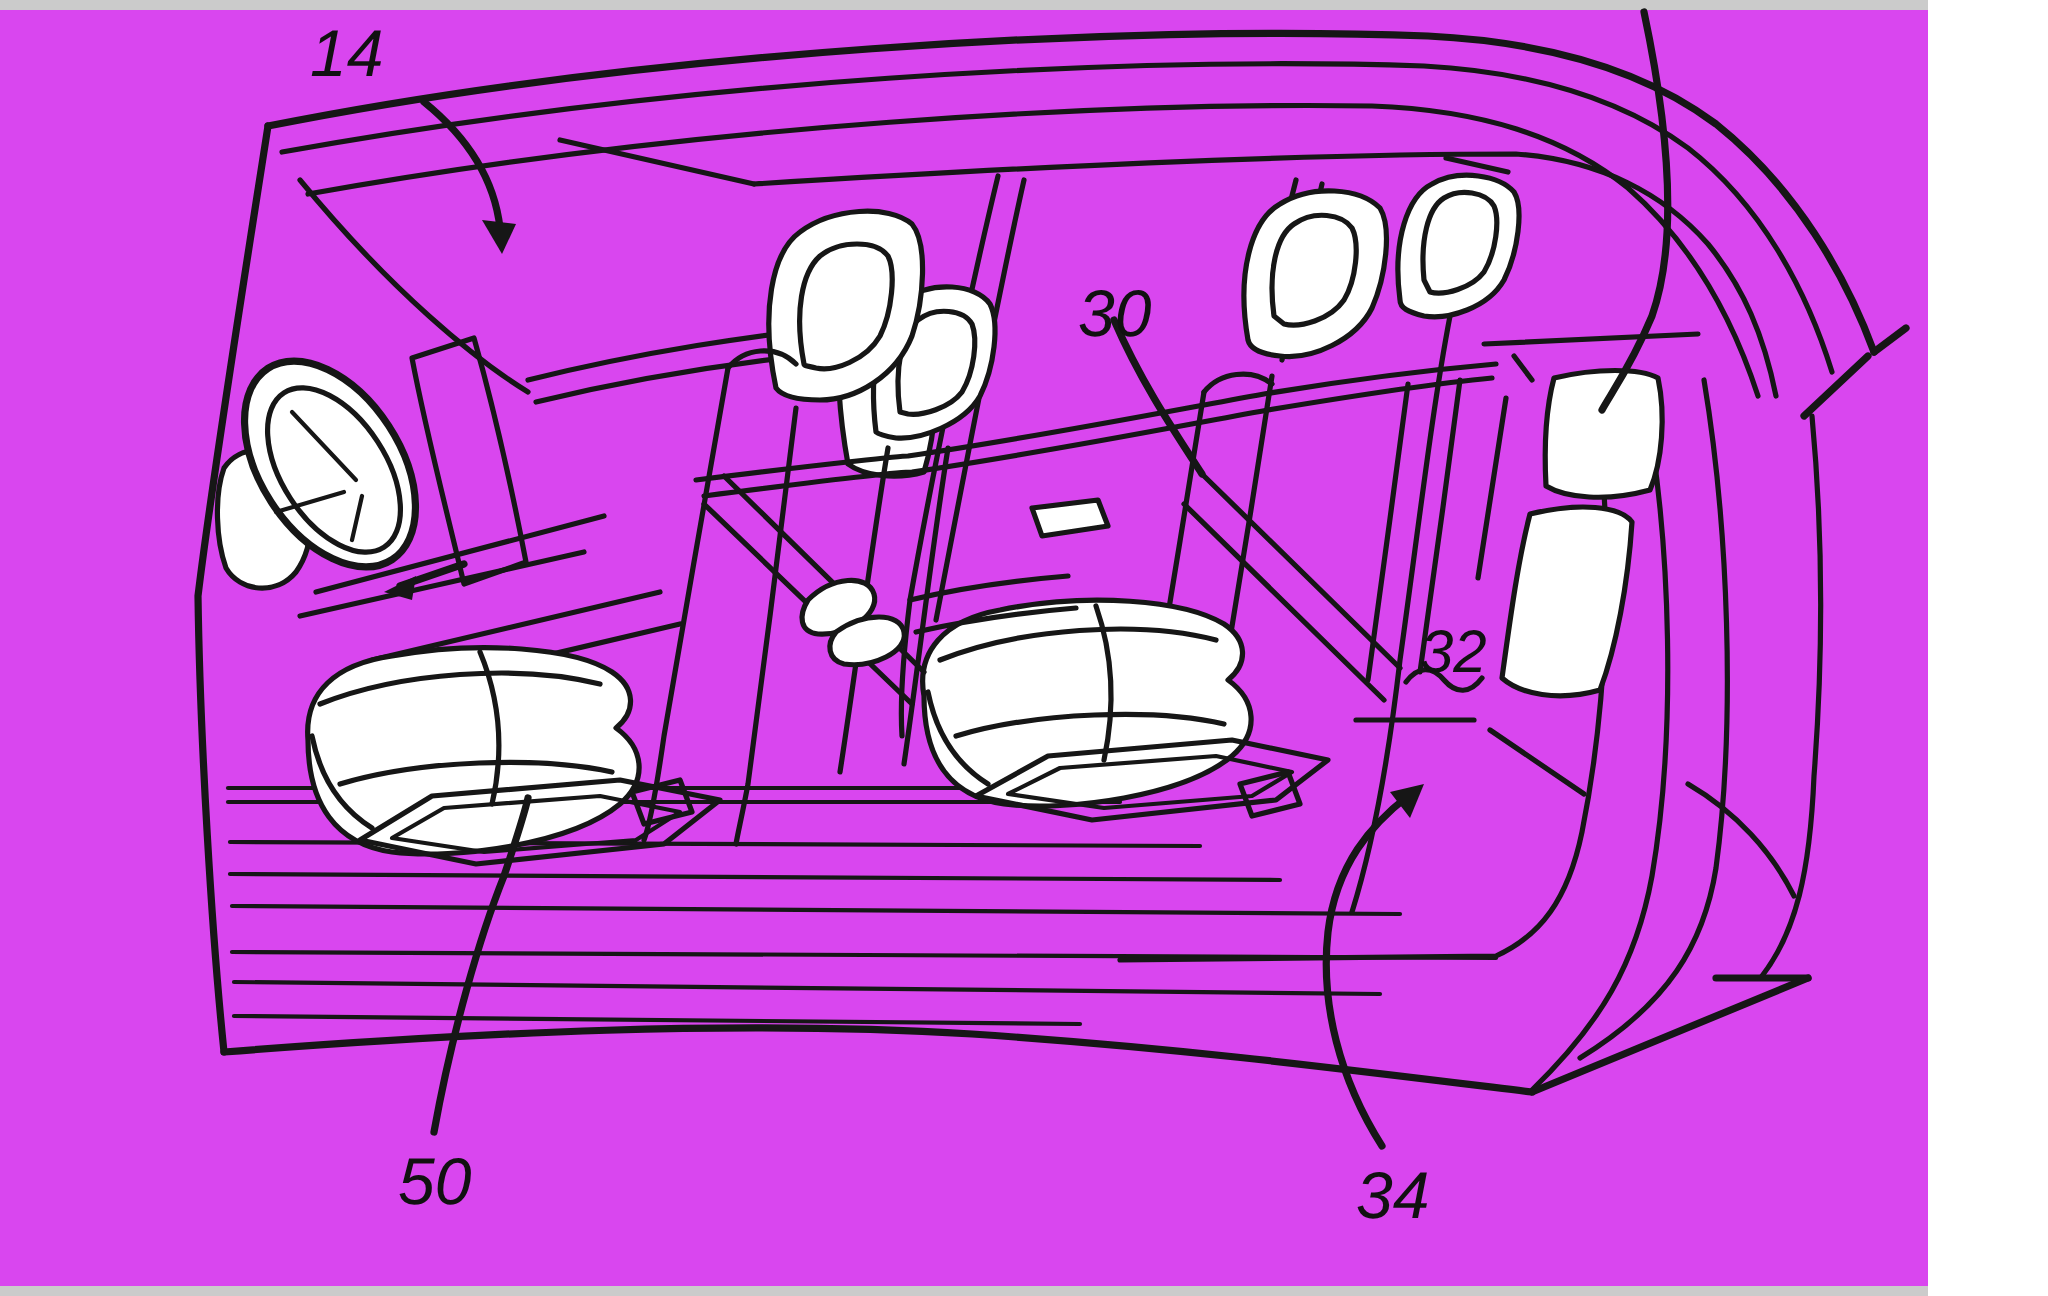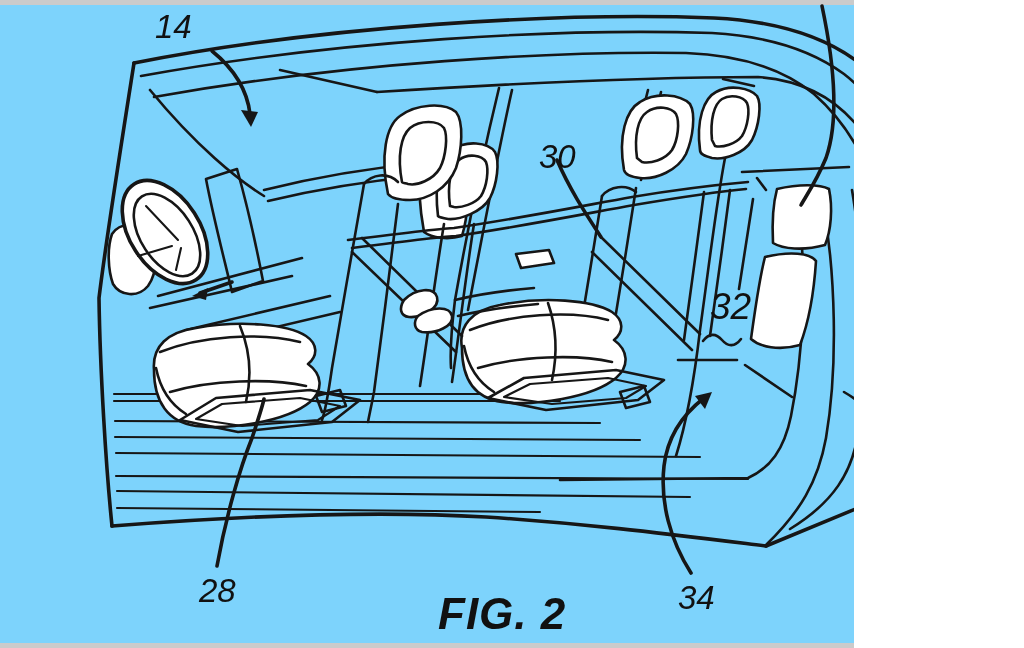--- a/index.html
+++ b/index.html
@@ -1,17 +1,17 @@
 <!DOCTYPE html>
 <html><head>
 <meta charset="utf-8">
 <style>
   html,body{margin:0;padding:0;background:#fff;}
   .page{
-    position:relative;width:854px;height:648px;background:#7dd3fc;
+    position:relative;width:964px;height:648px;background:#d946ef;
     overflow:hidden;font-family:"Liberation Sans",sans-serif;
   }
   .edge-band{position:absolute;left:0;width:100%;height:5px;background:#cbcbcb;}
   .edge-top{top:0;}
   .edge-bottom{bottom:0;}
   svg.drawing{position:absolute;left:0;top:0;}
   svg.drawing path, svg.drawing ellipse, svg.drawing line{
     stroke:#161616;stroke-width:2.6;fill:none;
     stroke-linecap:round;stroke-linejoin:round;
   }
@@ -174,20 +174,19 @@
       <path class="bold" d="M217,566 C226,516 240,468 252,438 C258,420 262,408 264,399"></path>
       <path class="bold" d="M691,573 C670,540 660,502 664,466 C668,432 686,412 704,398"></path>
       <path class="solid" d="M712,392 L695,396 L705,409 Z"></path>
       <path class="bold" d="M822,6 C833,58 840,118 826,158 C816,182 806,196 801,205"></path>
       <path d="M703,341 C709,333 716,333 722,340 C728,347 735,347 741,339"></path>
     </g>
   </svg>
 
   <div class="ref" style="left:155px;top:10px;">14</div>
   <div class="ref" style="left:539px;top:140px;">30</div>
-  <div class="ref" style="left:710px;top:288px;font-size:37px;">32</div>
-  <div class="ref" style="left:199px;top:574px;">28</div>
+  <div class="ref" style="left:710px;top:312px;font-size:30px;">32</div>
+  <div class="ref" style="left:199px;top:574px;">50</div>
   <div class="ref" style="left:678px;top:581px;font-style:italic;">34</div>
 
-  <div class="fig-label" style="left:438px;top:592px;">FIG. 2</div>
 
   <div class="edge-band edge-bottom"></div>
 </div>
 
 </body></html>

